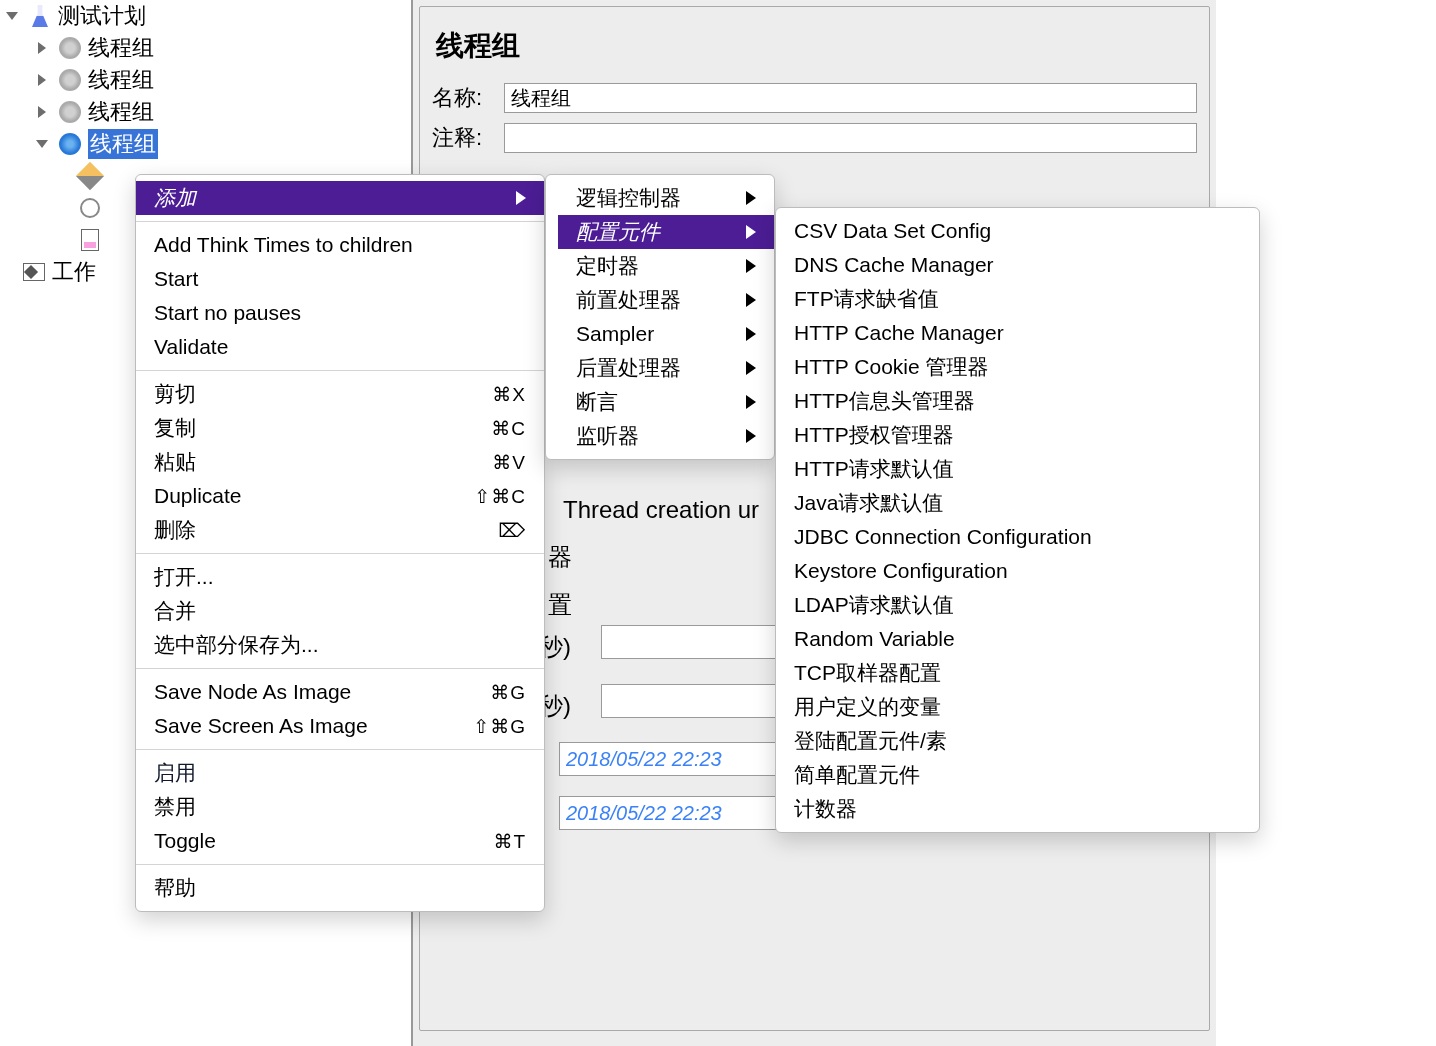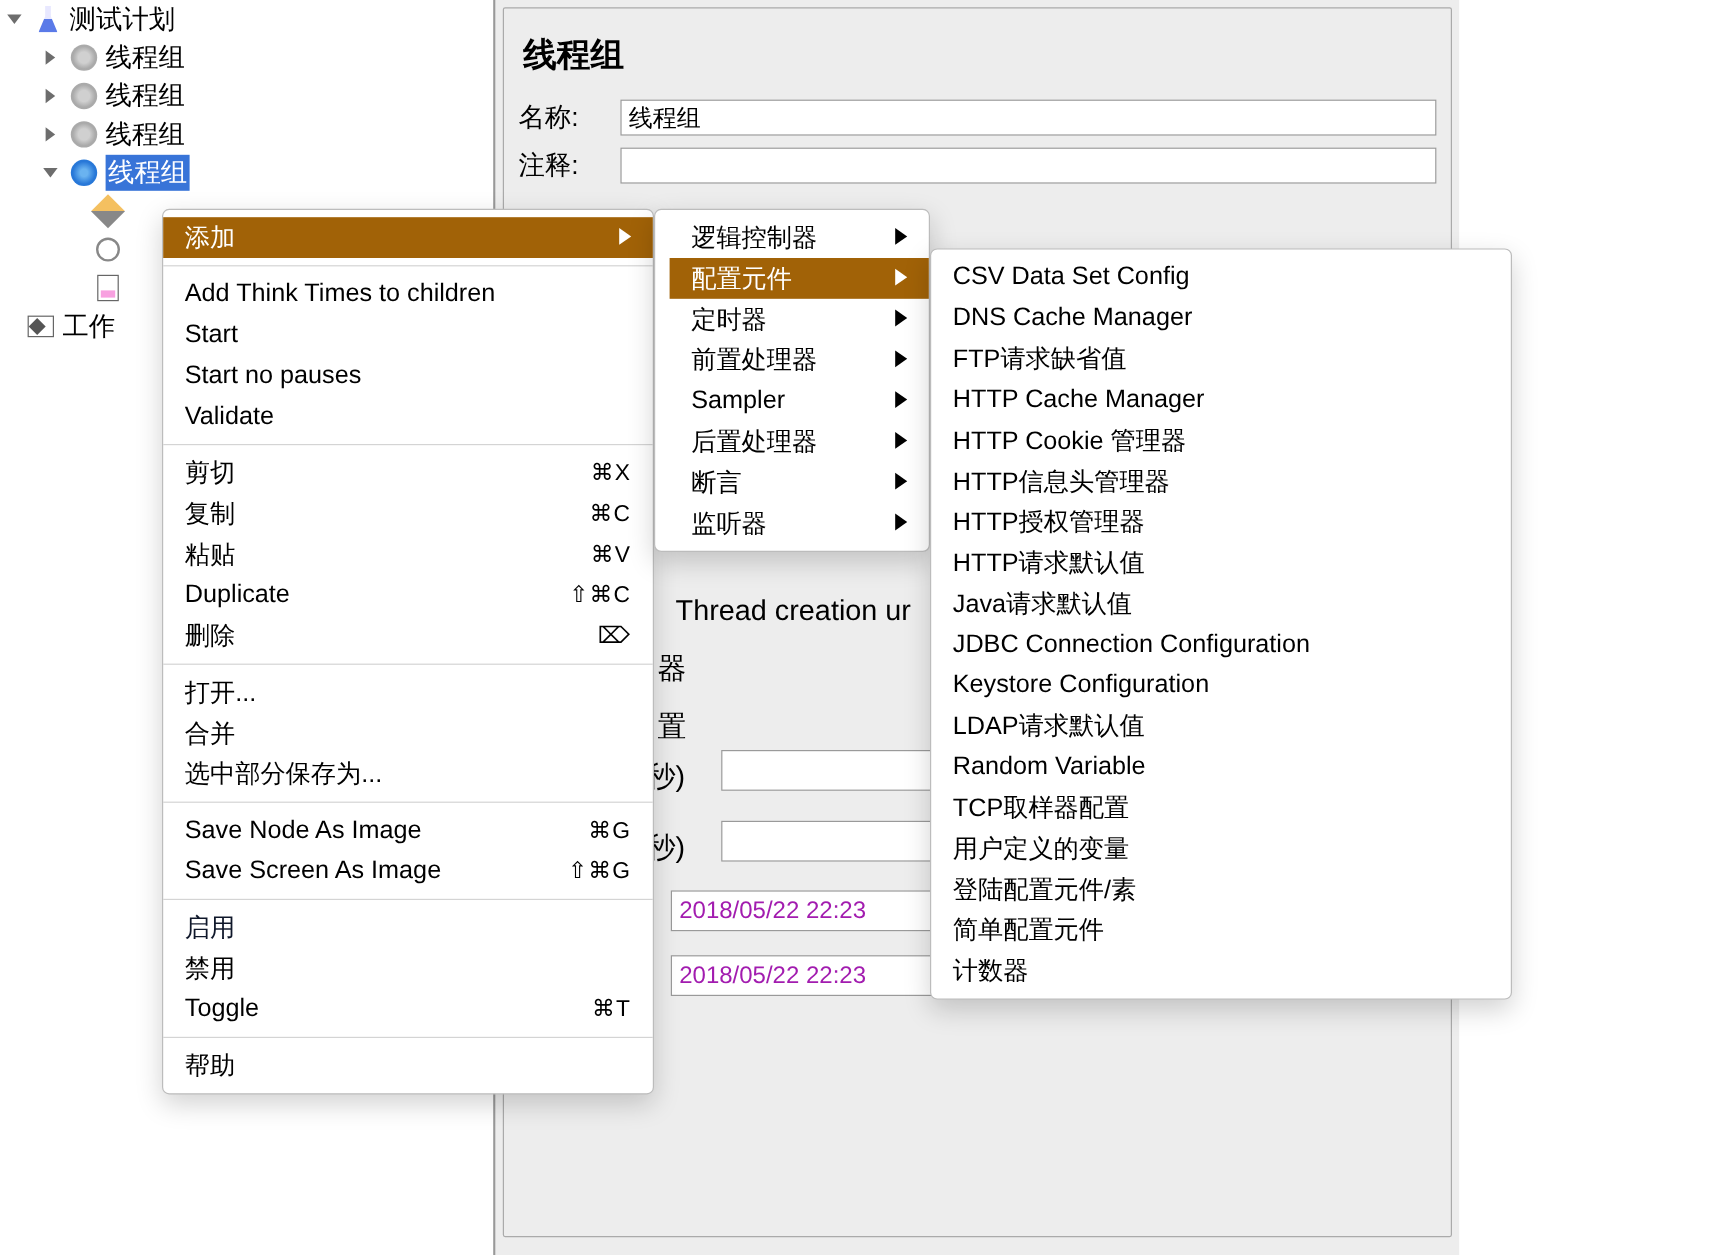--- a/index.html
+++ b/index.html
@@ -22,30 +22,30 @@
   .timer-icon { width: 20px; height: 20px; border: 2px solid #888; border-radius: 50%; position: relative; }
   .paper-icon { width: 18px; height: 22px; background: #fff; border: 1px solid #666; position: relative; }
   .paper-icon::after { content: ""; position: absolute; bottom: 2px; left: 2px; right: 2px; height: 6px; background: #f8a0e0; }
   .bench-icon { width: 22px; height: 18px; background: #fff; border: 1px solid #666; position: relative; }
   .bench-icon::before { content:""; position:absolute; left:2px; top:3px; width:10px; height:10px; background:#555; transform: rotate(45deg); }
 
   
   .main-panel { flex: 1; background: #ededed; position: relative; }
   .panel-inner { margin: 6px; background: #ededed; border: 1px solid #aaa; border-radius: 2px; padding: 8px 12px; height: 98%; }
   .panel-title { font-size: 28px; font-weight: bold; margin: 12px 0 18px 4px; }
-  .field-row { display: flex; align-items: center; margin: 10px 0; gap: 13px; }
+  .field-row { display: flex; align-items: center; margin: 10px 0; }
   .field-label { font-size: 22px; margin-right: 8px; min-width: 64px; text-align: left; }
   .field-input { flex: 1; height: 30px; border: 1px solid #9a9a9a; background: #fff; padding: 2px 6px; font-size: 20px; font-family: inherit; }
   .big-input { height: 34px; }
-  .date-val { color: #a21caf; }
+  .date-val { color: #3b82f6; font-style: italic; }
 
   
   .ctx-menu { position: absolute; background: #fff; border: 1px solid #bcbcbc; border-radius: 6px; box-shadow: 0 8px 22px rgba(0,0,0,0.18); padding: 6px 0; font-size: 21px; }
   .ctx-item { display: flex; align-items: center; justify-content: space-between; padding: 4px 18px; height: 34px; white-space: nowrap; }
-  .ctx-item.highlight { background: #a16207; color: #fff; }
+  .ctx-item.highlight { background: #4c1d95; color: #fff; font-style: italic; }
   .ctx-item.disabled { color: #0f172a; }
   .ctx-label { flex: 1; }
   .ctx-shortcut { margin-left: 24px; font-size: 19px; letter-spacing: 1px; }
   .ctx-sep { height: 1px; background: #d4d4d4; margin: 6px 0; }
   .ctx-arrow { margin-left: 24px; }
   .tri-right { display:inline-block; width:0; height:0; border-top:7px solid transparent; border-bottom:7px solid transparent; border-left:10px solid #000; }
   .tri-right.white { border-left-color:#fff; }
   .tri-down { display:inline-block; width:0; height:0; border-left:6px solid transparent; border-right:6px solid transparent; border-top:8px solid #6d6d6d; }
   .tri-right-sm { display:inline-block; width:0; height:0; border-top:6px solid transparent; border-bottom:6px solid transparent; border-left:8px solid #6d6d6d; }
 

